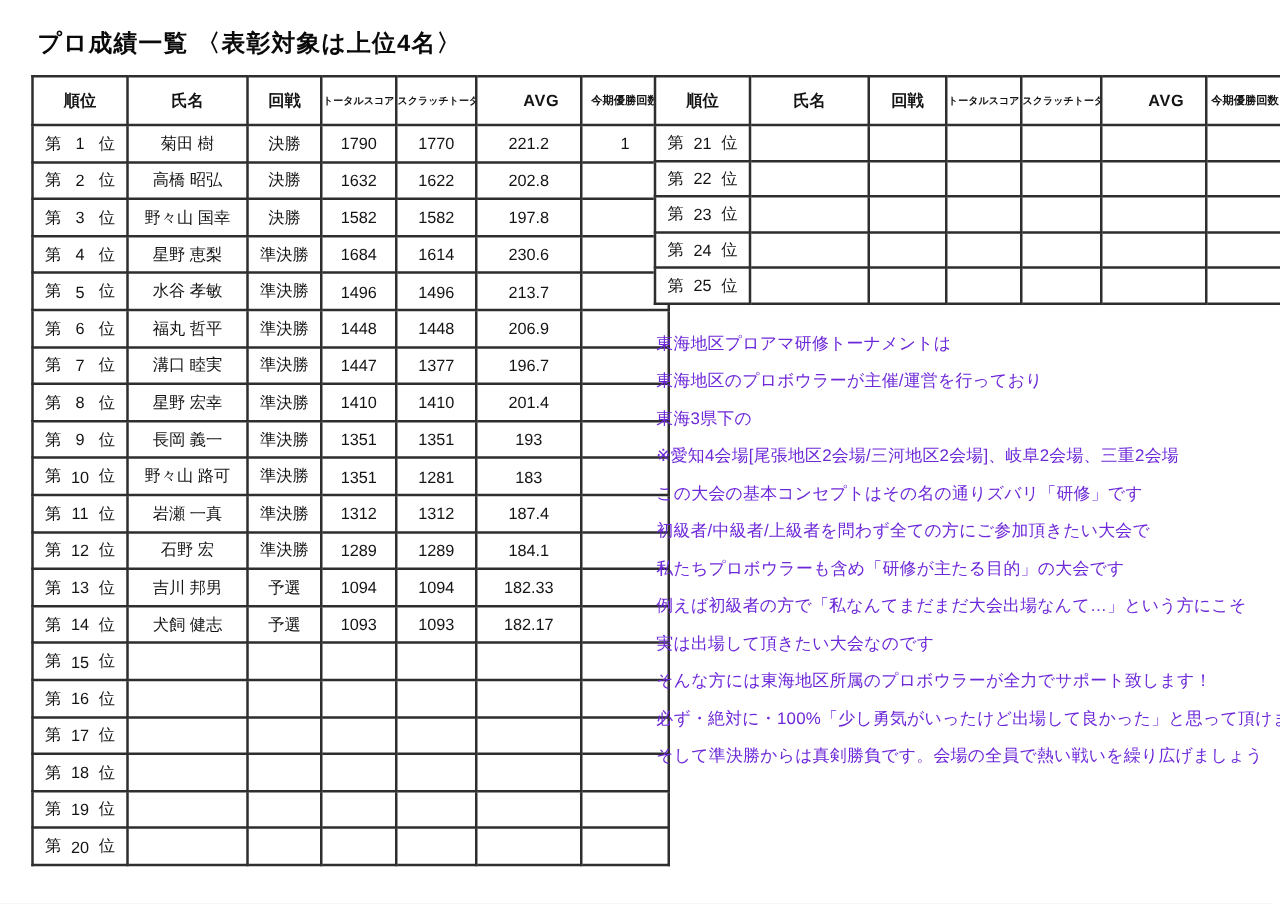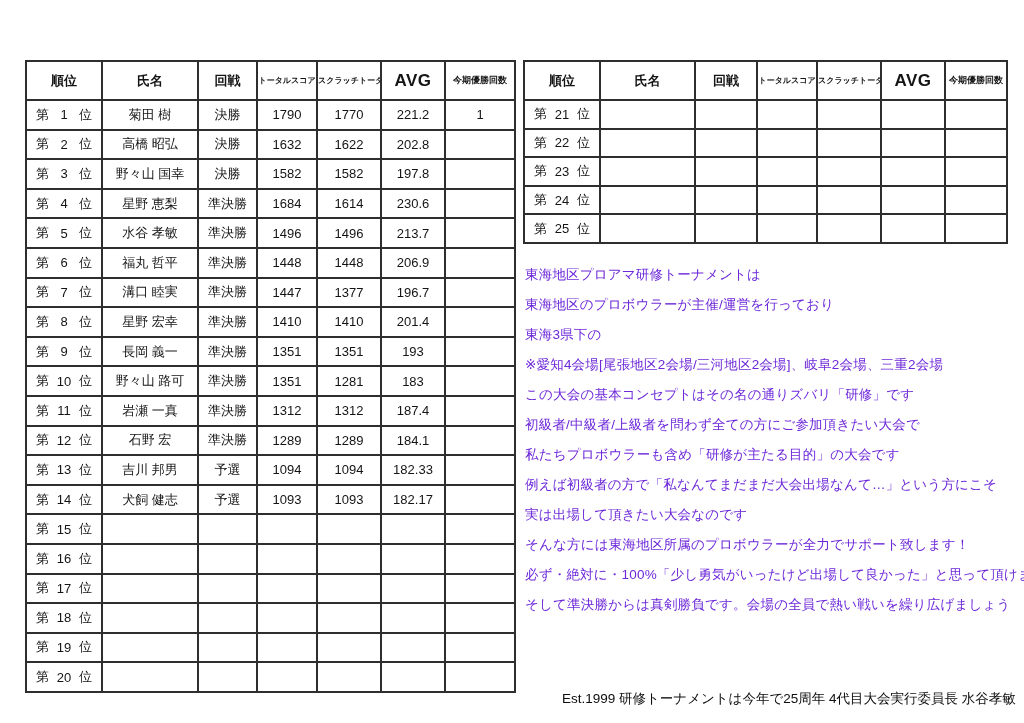--- a/index.html
+++ b/index.html
@@ -48,21 +48,21 @@
   .left  .c0 { width: 74px; } .left  .c1 { width: 94px; } .left  .c2 { width: 57px; }
   .left  .c3 { width: 58px; } .left  .c4 { width: 62px; } .left  .c5 { width: 62px; }
   .left  .c6 { width: 68px; }
   .right .c0 { width: 74px; } .right .c1 { width: 93px; } .right .c2 { width: 60px; }
   .right .c3 { width: 58px; } .right .c4 { width: 62px; } .right .c5 { width: 62px; }
   .right .c6 { width: 60px; }
 
   table.results th { font-weight: bold; font-size: 13px; }
   table.results th.c3 { font-size: 8px;  letter-spacing: 0; }
   table.results th.c4 { font-size: 8px;  letter-spacing: 0; }
-  table.results th.c5 { font-size: 17px; letter-spacing: 0.5px; }
+  table.results th.c5 { font-size: 13px; letter-spacing: 0.5px; padding-left: 20px; }
   table.results th.c6 { font-size: 9px;  letter-spacing: 0; }
 
   table.results td { font-size: 13px; }
   td.rank .rankwrap {
     display: flex;
     justify-content: space-between;
     align-items: center;
     padding: 0 9px;
     font-size: 13px;
   }
@@ -88,20 +88,21 @@
     font-size: 13.5px;
     color: #0d0d0d;
     white-space: nowrap;
   }
 </style>
 </head>
 <body>
 
 <div class="page">
 
+  <h1 class="title">プロ成績一覧 〈表彰対象は上位4名〉</h1>
 
   <table class="results left">
     <thead>
         <tr>
           <th class="c0">順位</th>
           <th class="c1">氏名</th>
           <th class="c2">回戦</th>
           <th class="c3">トータルスコア</th>
           <th class="c4">スクラッチトータル</th>
           <th class="c5">AVG</th>
@@ -511,15 +512,14 @@
       <div class="para-line">この大会の基本コンセプトはその名の通りズバリ「研修」です</div>
       <div class="para-line">初級者/中級者/上級者を問わず全ての方にご参加頂きたい大会で</div>
       <div class="para-line">私たちプロボウラーも含め「研修が主たる目的」の大会です</div>
       <div class="para-line">例えば初級者の方で「私なんてまだまだ大会出場なんて…」という方にこそ</div>
       <div class="para-line">実は出場して頂きたい大会なのです</div>
       <div class="para-line">そんな方には東海地区所属のプロボウラーが全力でサポート致します！</div>
       <div class="para-line">必ず・絶対に・100%「少し勇気がいったけど出場して良かった」と思って頂けます</div>
       <div class="para-line">そして準決勝からは真剣勝負です。会場の全員で熱い戦いを繰り広げましょう</div>
     </div>
 
-  <div class="footer">Est.1999 研修トーナメントは今年で25周年 4代目大会実行委員長 水谷孝敏</div>
 
 </div>
 
 </body></html>

